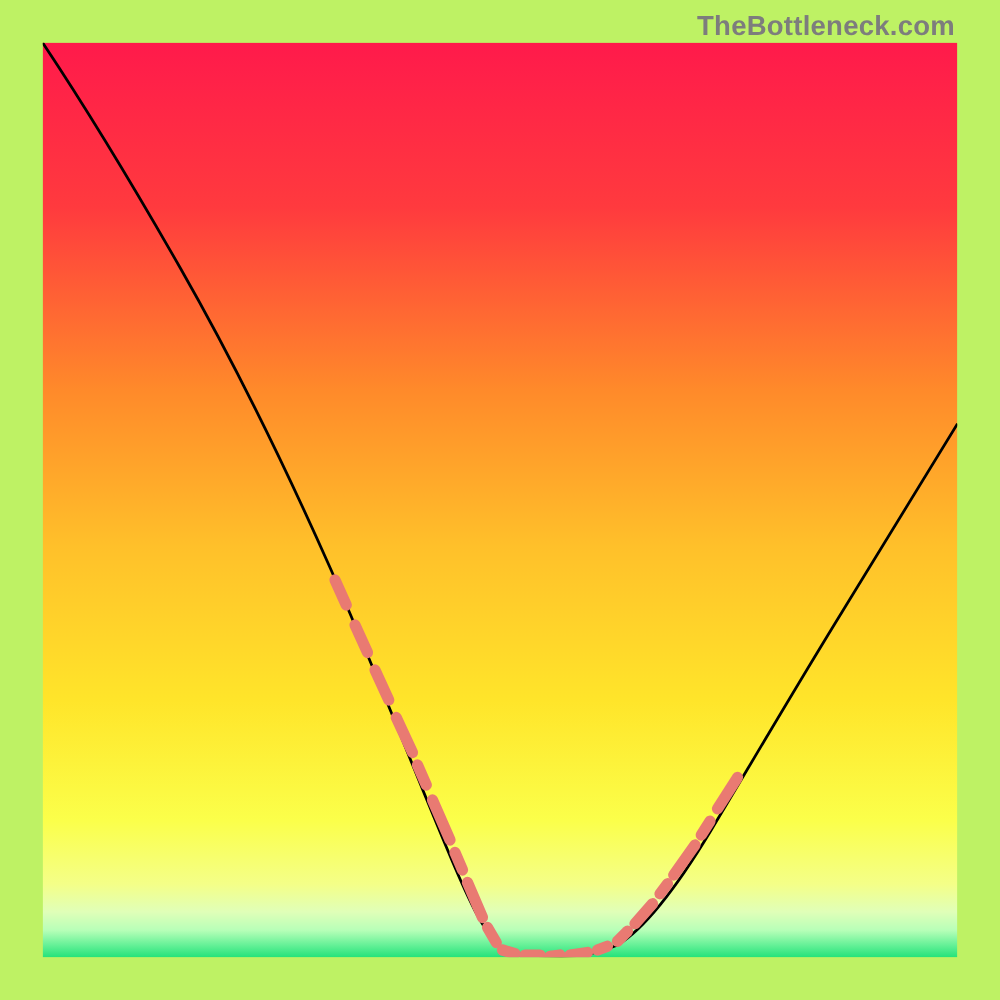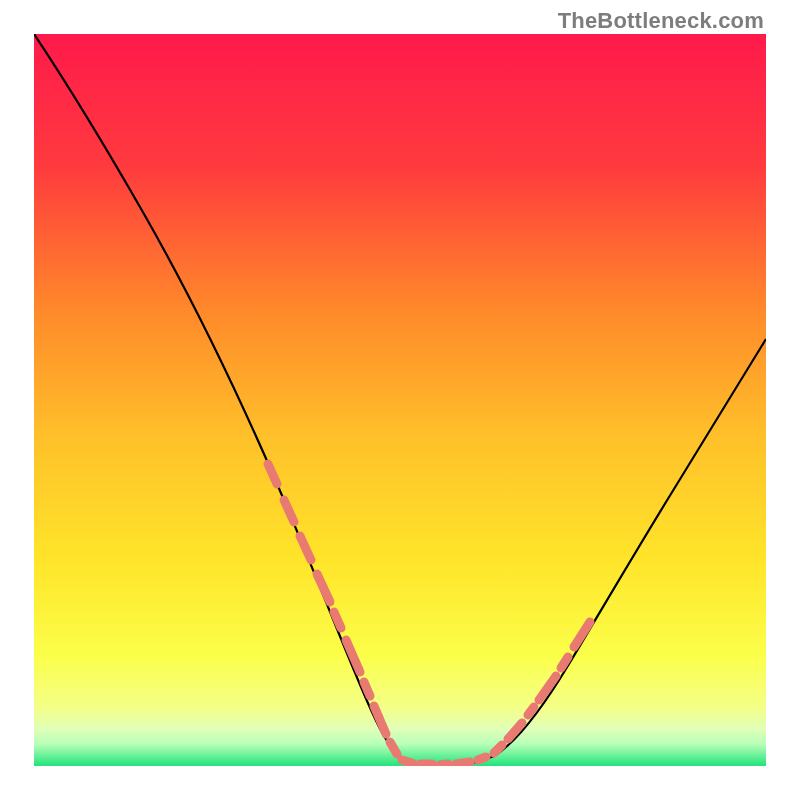--- a/index.html
+++ b/index.html
@@ -1,21 +1,21 @@
 <!DOCTYPE html>
 <html><head>
 <meta charset="utf-8">
 <style>
   * { margin: 0; padding: 0; box-sizing: border-box; }
   html, body { width: 800px; height: 800px; background: #000; overflow: hidden; }
   .frame {
     position: absolute;
     left: 0; top: 0;
     width: 800px; height: 800px;
-    background: #ffffff;
+    background: #bef264;
   }
   .plot-area {
     position: absolute;
     left: 34px; top: 34px;
     width: 732px; height: 732px;
     overflow: hidden;
   }
   .gradient-bg {
     position: absolute;
     left: 0; top: 0;

